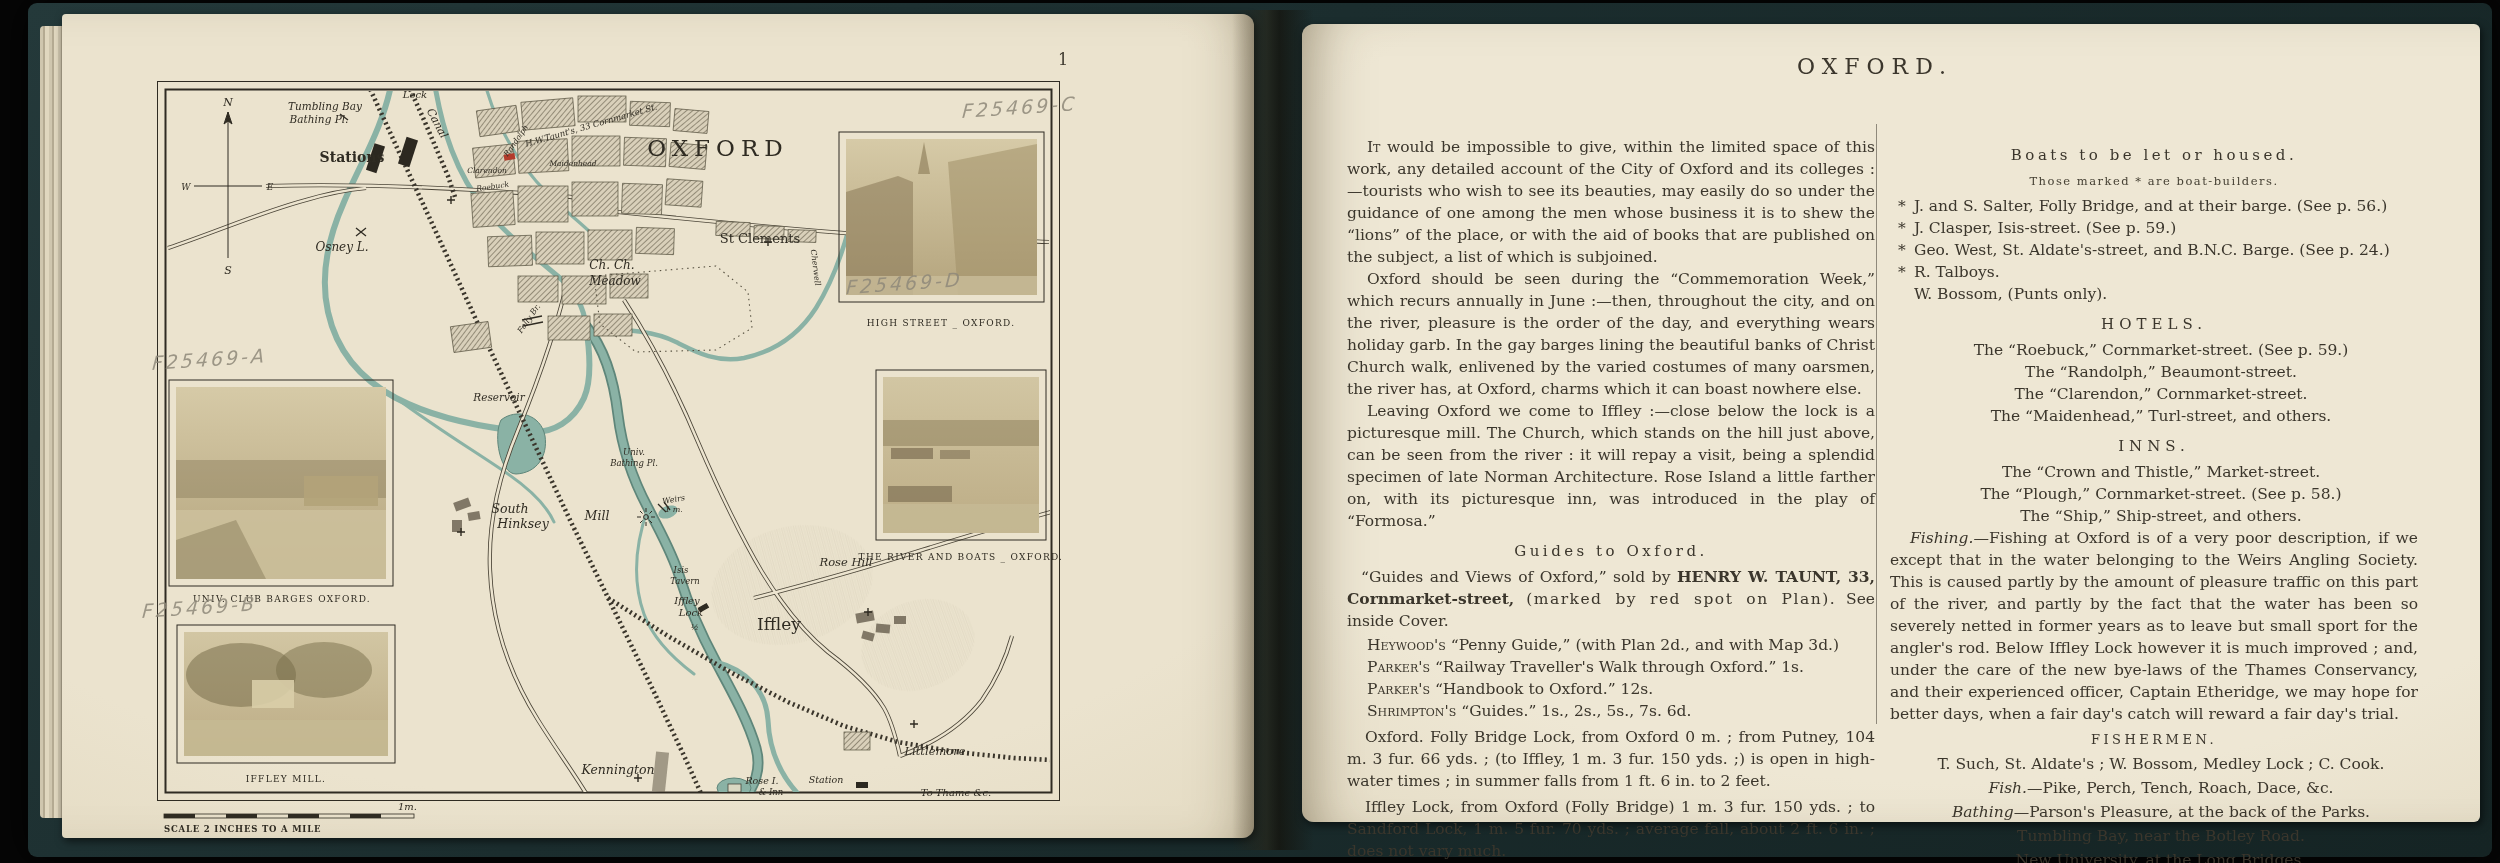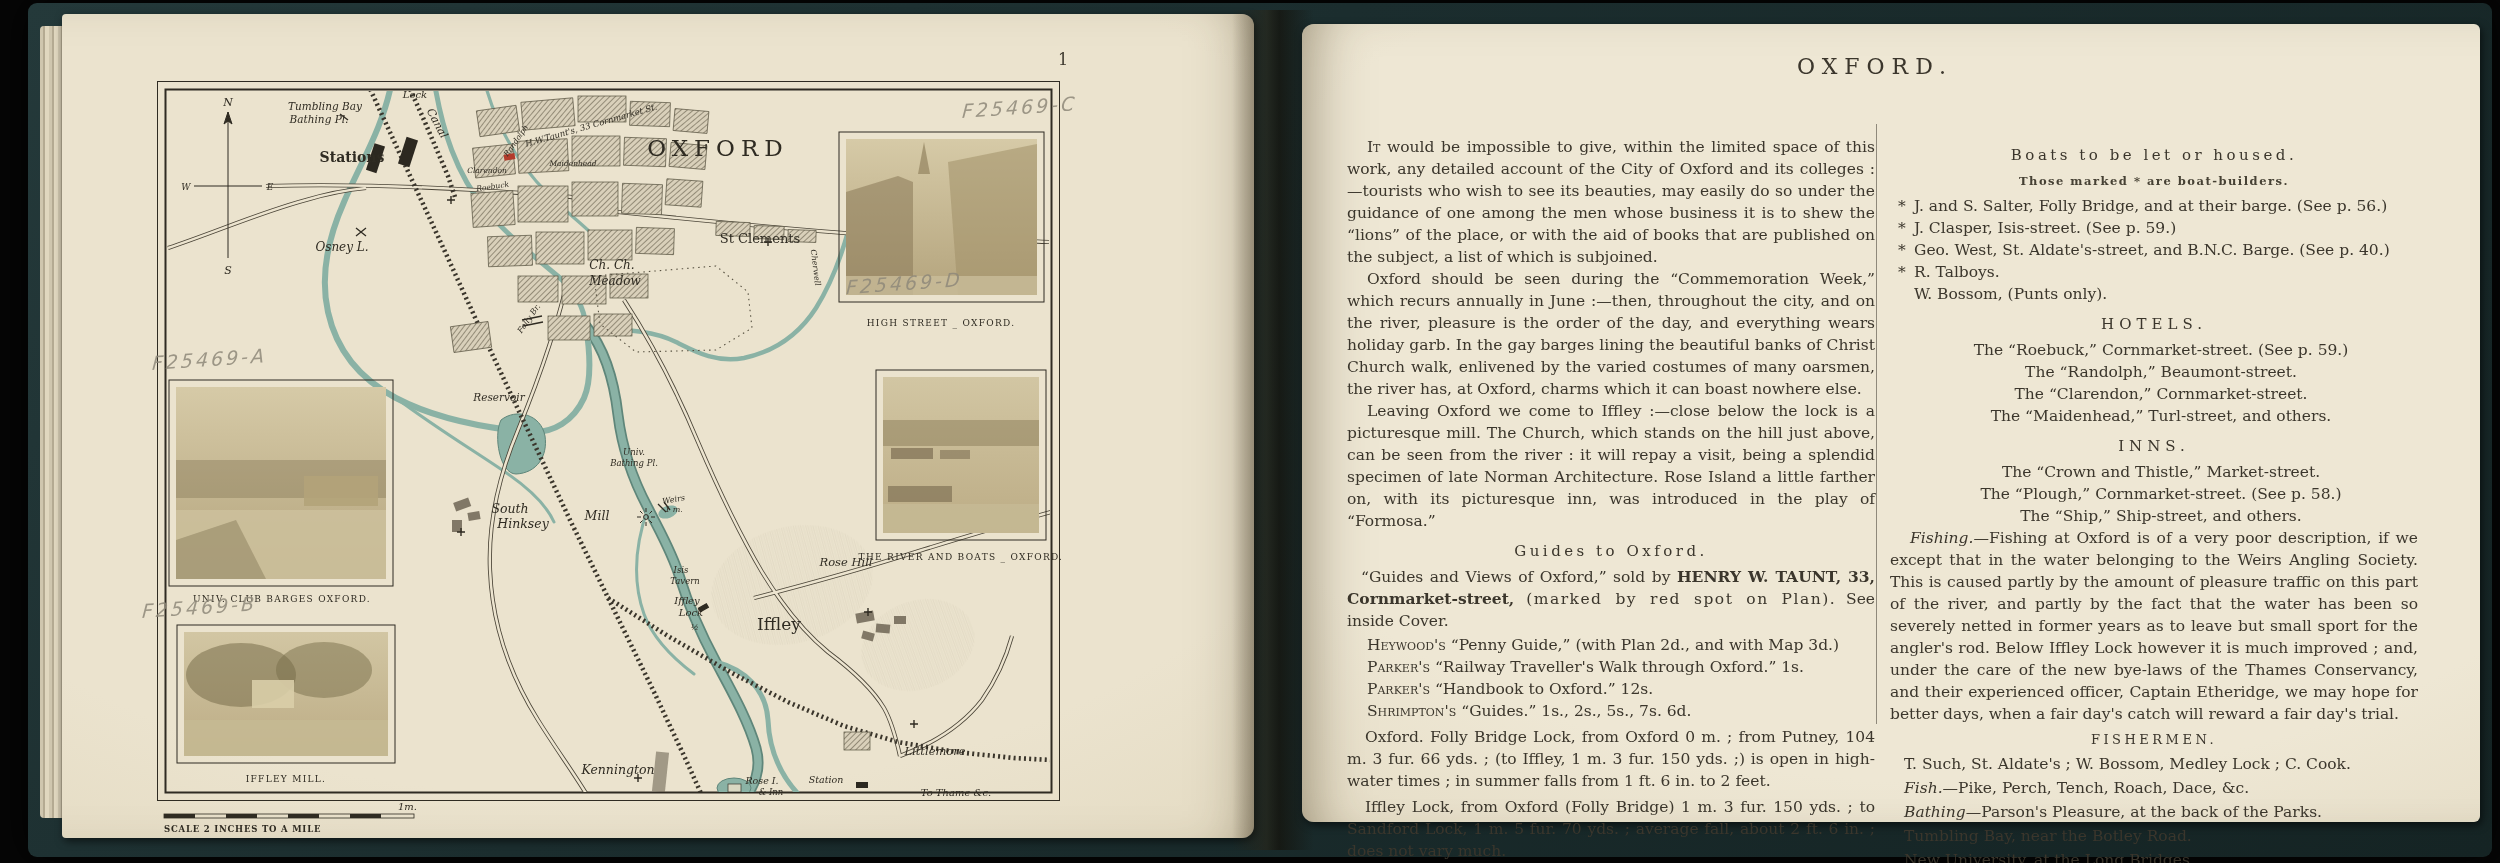--- a/index.html
+++ b/index.html
@@ -27,31 +27,31 @@
   
   .rp-head{position:absolute;top:30px;left:0;width:100%;text-align:center;padding-right:32px;box-sizing:border-box;
         font-size:22px;letter-spacing:7px;}
   .col{position:absolute;top:112px;width:528px;font-size:15.5px;line-height:22px;text-align:justify;}
   .col1{left:45px;} .col2{left:588px;}
   .colrule{position:absolute;left:574px;top:100px;width:1px;height:600px;background:#8f897b;}
   p.body{margin:0;text-indent:20px;}
   .sc{font-variant:small-caps;}
   .subhead{text-align:center;letter-spacing:3.5px;font-size:15px;margin:8px 0 4px 0;}
   .subhead.caps{letter-spacing:5px;}
-  .subnote{text-align:center;font-size:11.5px;letter-spacing:1.5px;margin:0 0 3px 0;font-weight:bold;color:#464134;}
+  .subnote{text-align:center;font-size:11.5px;letter-spacing:1.5px;margin:0 0 3px 0;font-weight:normal;color:#464134;}
   .g-intro{margin:2px 0;text-indent:14px;}
   .g-intro .b{font-weight:bold;}
   .g-intro .sp{font-weight:normal;letter-spacing:1.5px;}
   .g-item{margin:0;padding-left:34px;text-indent:-14px;text-align:left;}
   .lockp{margin:4px 0;text-indent:18px;}
   .b-item{margin:0;padding-left:30px;text-indent:-22px;text-align:left;}
   .b-item .star{display:inline-block;width:16px;text-indent:0;}
   .plain-item{margin:0;padding-left:14px;text-align:center;}
   .lead-it{font-style:italic;}
-  .fline{margin:2px 0;text-indent:14px;text-align:left;}
+  .fline{margin:2px 0;text-indent:14px;text-align:center;}
   
   .map{position:absolute;left:94px;top:66px;}
   .map text{font-family:"DejaVu Serif",serif;fill:#2f2b22;}
   .it{font-style:italic;}
   .cap{letter-spacing:1.3px;fill:#4a453a;}
 </style>
 </head>
 <body>
 
 <div class="scene">
@@ -340,21 +340,21 @@
 
       <p class="lockp">Oxford.   Folly Bridge Lock, from Oxford 0 m. ; from Putney, 104 m. 3 fur. 66 yds. ;  (to Iffley, 1 m. 3 fur. 150 yds. ;)  is open in high-water times ;  in summer falls from 1 ft. 6 in. to 2 feet.</p>
       <p class="lockp">Iffley Lock, from Oxford (Folly Bridge) 1 m. 3 fur. 150 yds. ; to Sandford Lock, 1 m. 5 fur. 70 yds. ; average fall, about 2 ft. 6 in. ; does not vary much.</p>
     </div>
 
     <div class="col col2">
       <div class="subhead">Boats to be let or housed.</div>
       <div class="subnote">Those marked * are boat-builders.</div>
       <p class="b-item"><span class="star">*</span><span>J. and S. Salter, Folly Bridge, and at their barge.  (See p. 56.)</span></p>
       <p class="b-item"><span class="star">*</span><span>J. Clasper, Isis-street.   (See p. 59.)</span></p>
-      <p class="b-item"><span class="star">*</span><span>Geo. West, St. Aldate's-street, and B.N.C. Barge.  (See p. 40.)</span></p>
+      <p class="b-item"><span class="star">*</span><span>Geo. West, St. Aldate's-street, and B.N.C. Barge.  (See p. 24.)</span></p>
       <p class="b-item"><span class="star">*</span><span>R. Talboys.</span></p>
       <p class="b-item"><span class="star"></span><span>W. Bossom, (Punts only).</span></p>
 
       <div class="subhead caps">HOTELS.</div>
       <p class="plain-item">The “Roebuck,” Cornmarket-street.   (See p. 59.)</p>
       <p class="plain-item">The “Randolph,” Beaumont-street.</p>
       <p class="plain-item">The “Clarendon,” Cornmarket-street.</p>
       <p class="plain-item">The “Maidenhead,” Turl-street, and others.</p>
 
       <div class="subhead caps">INNS.</div>

